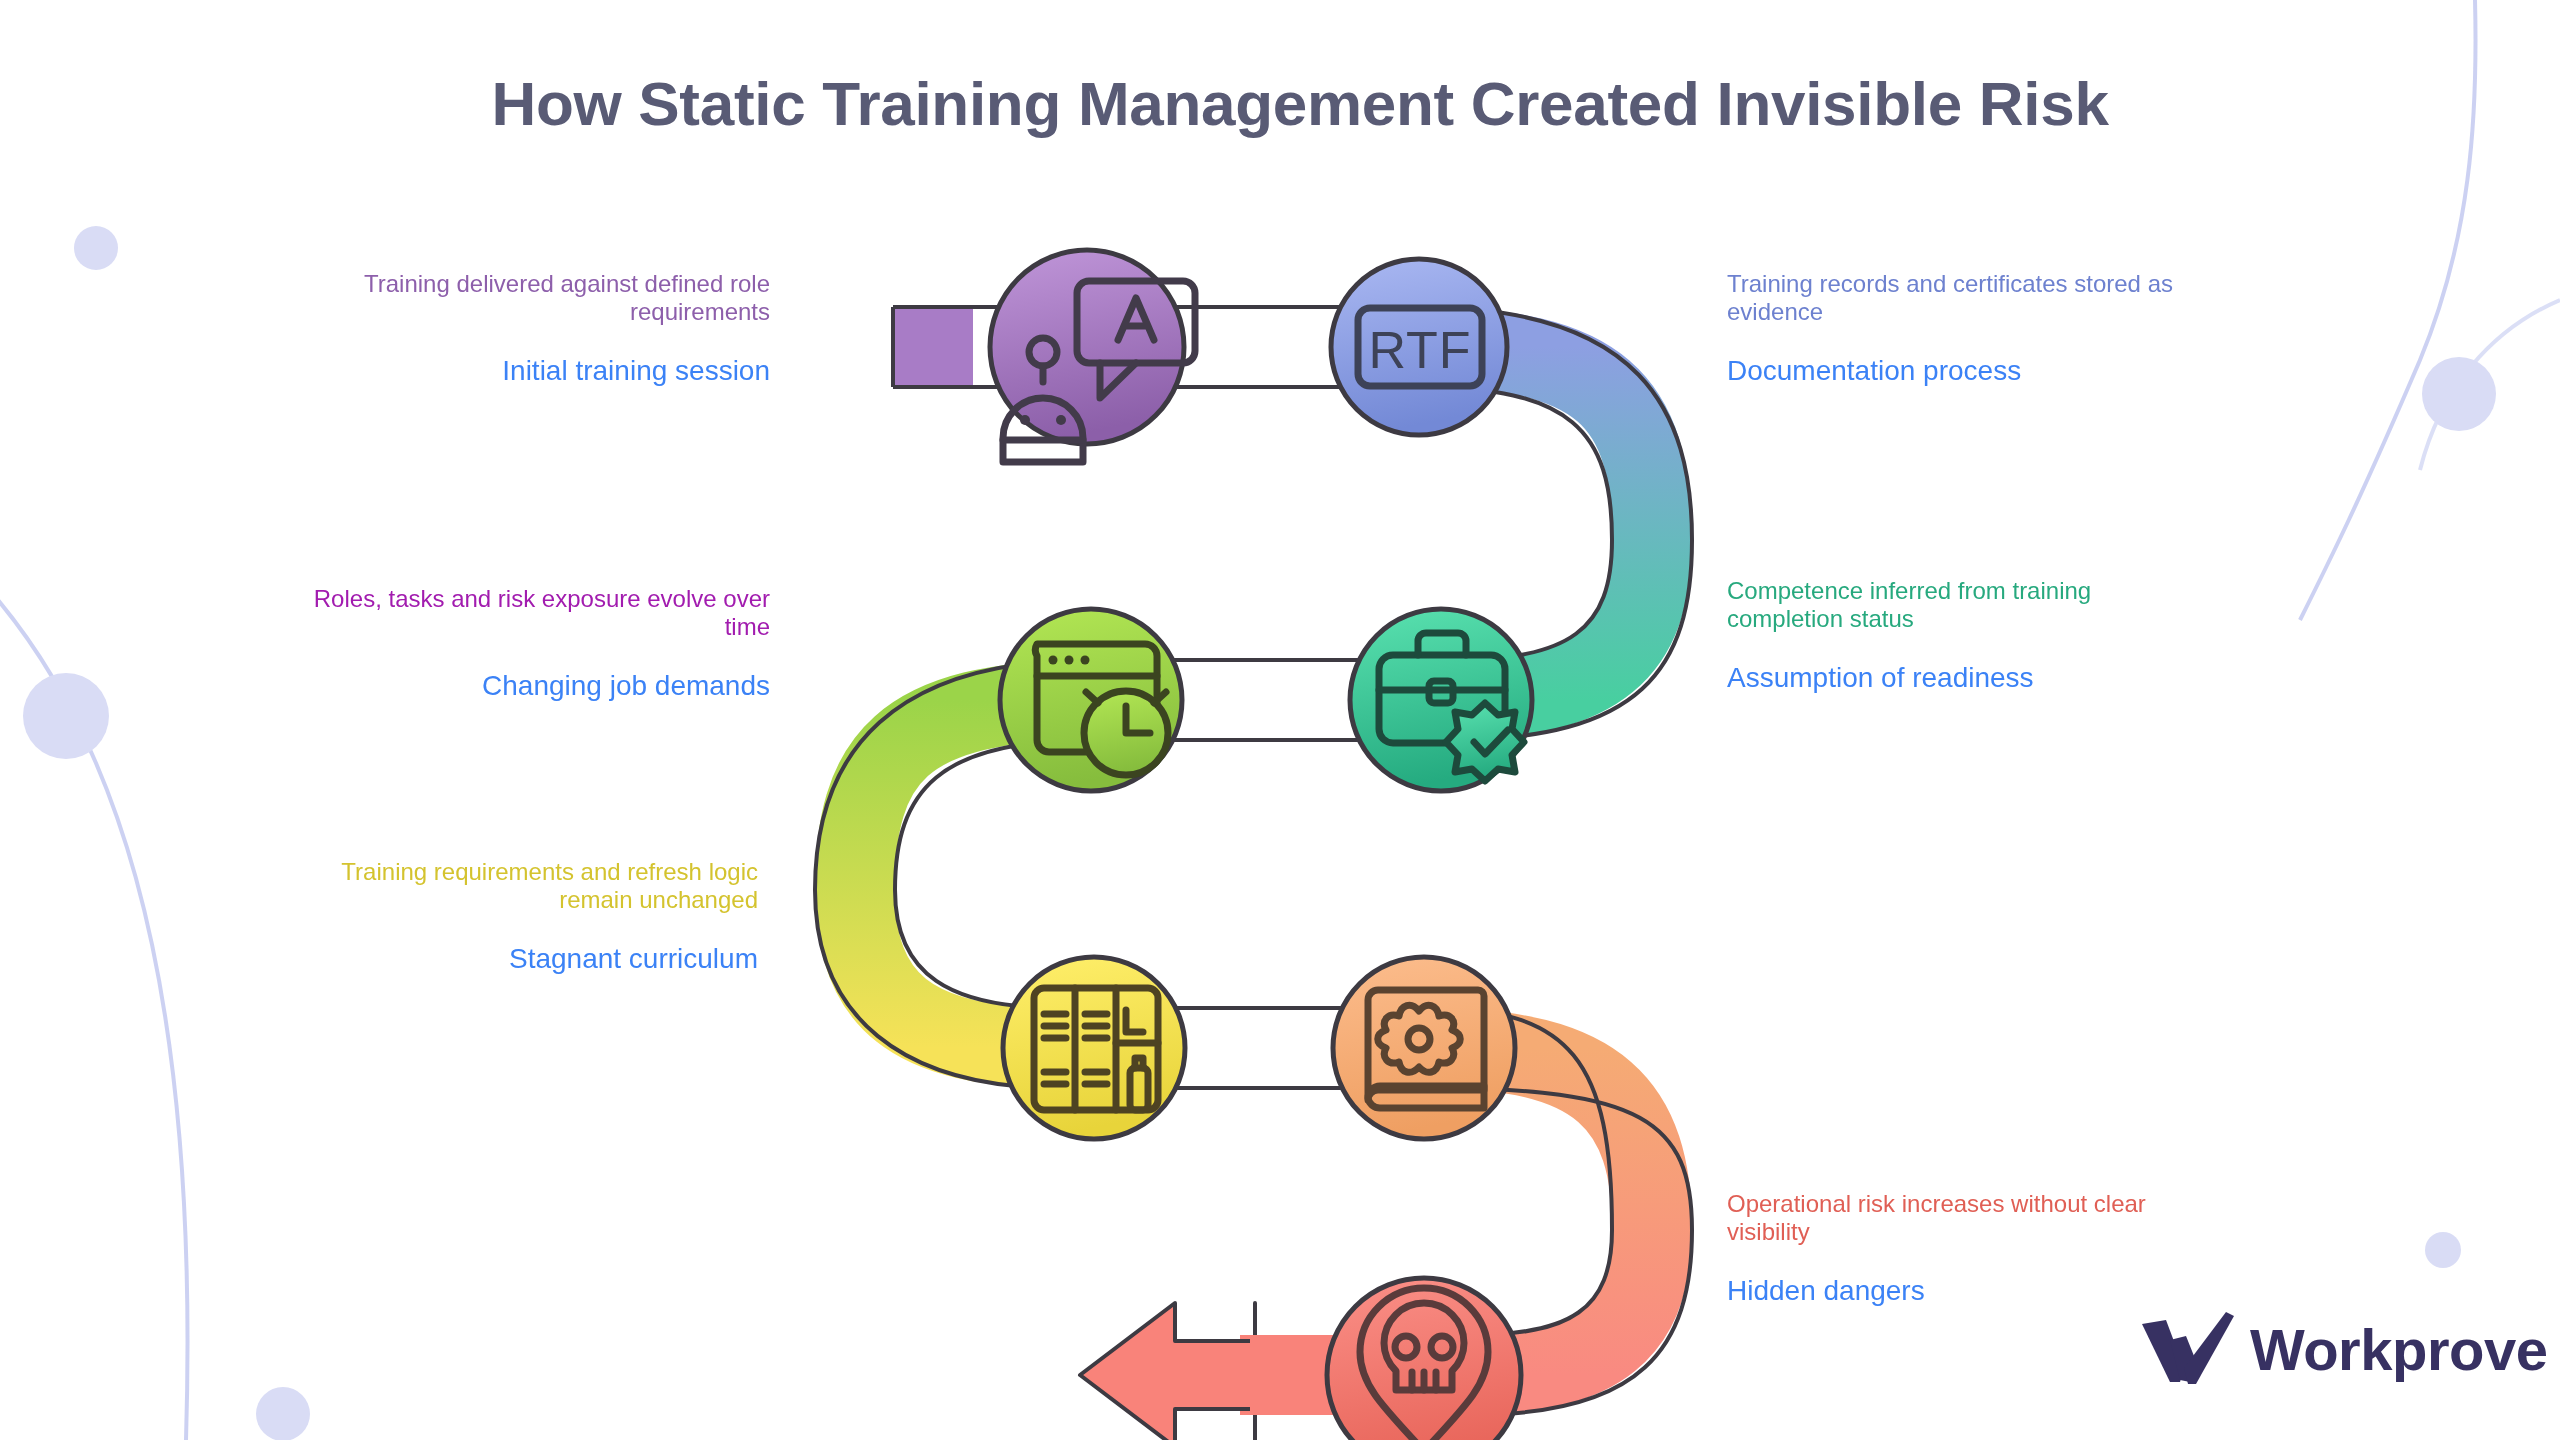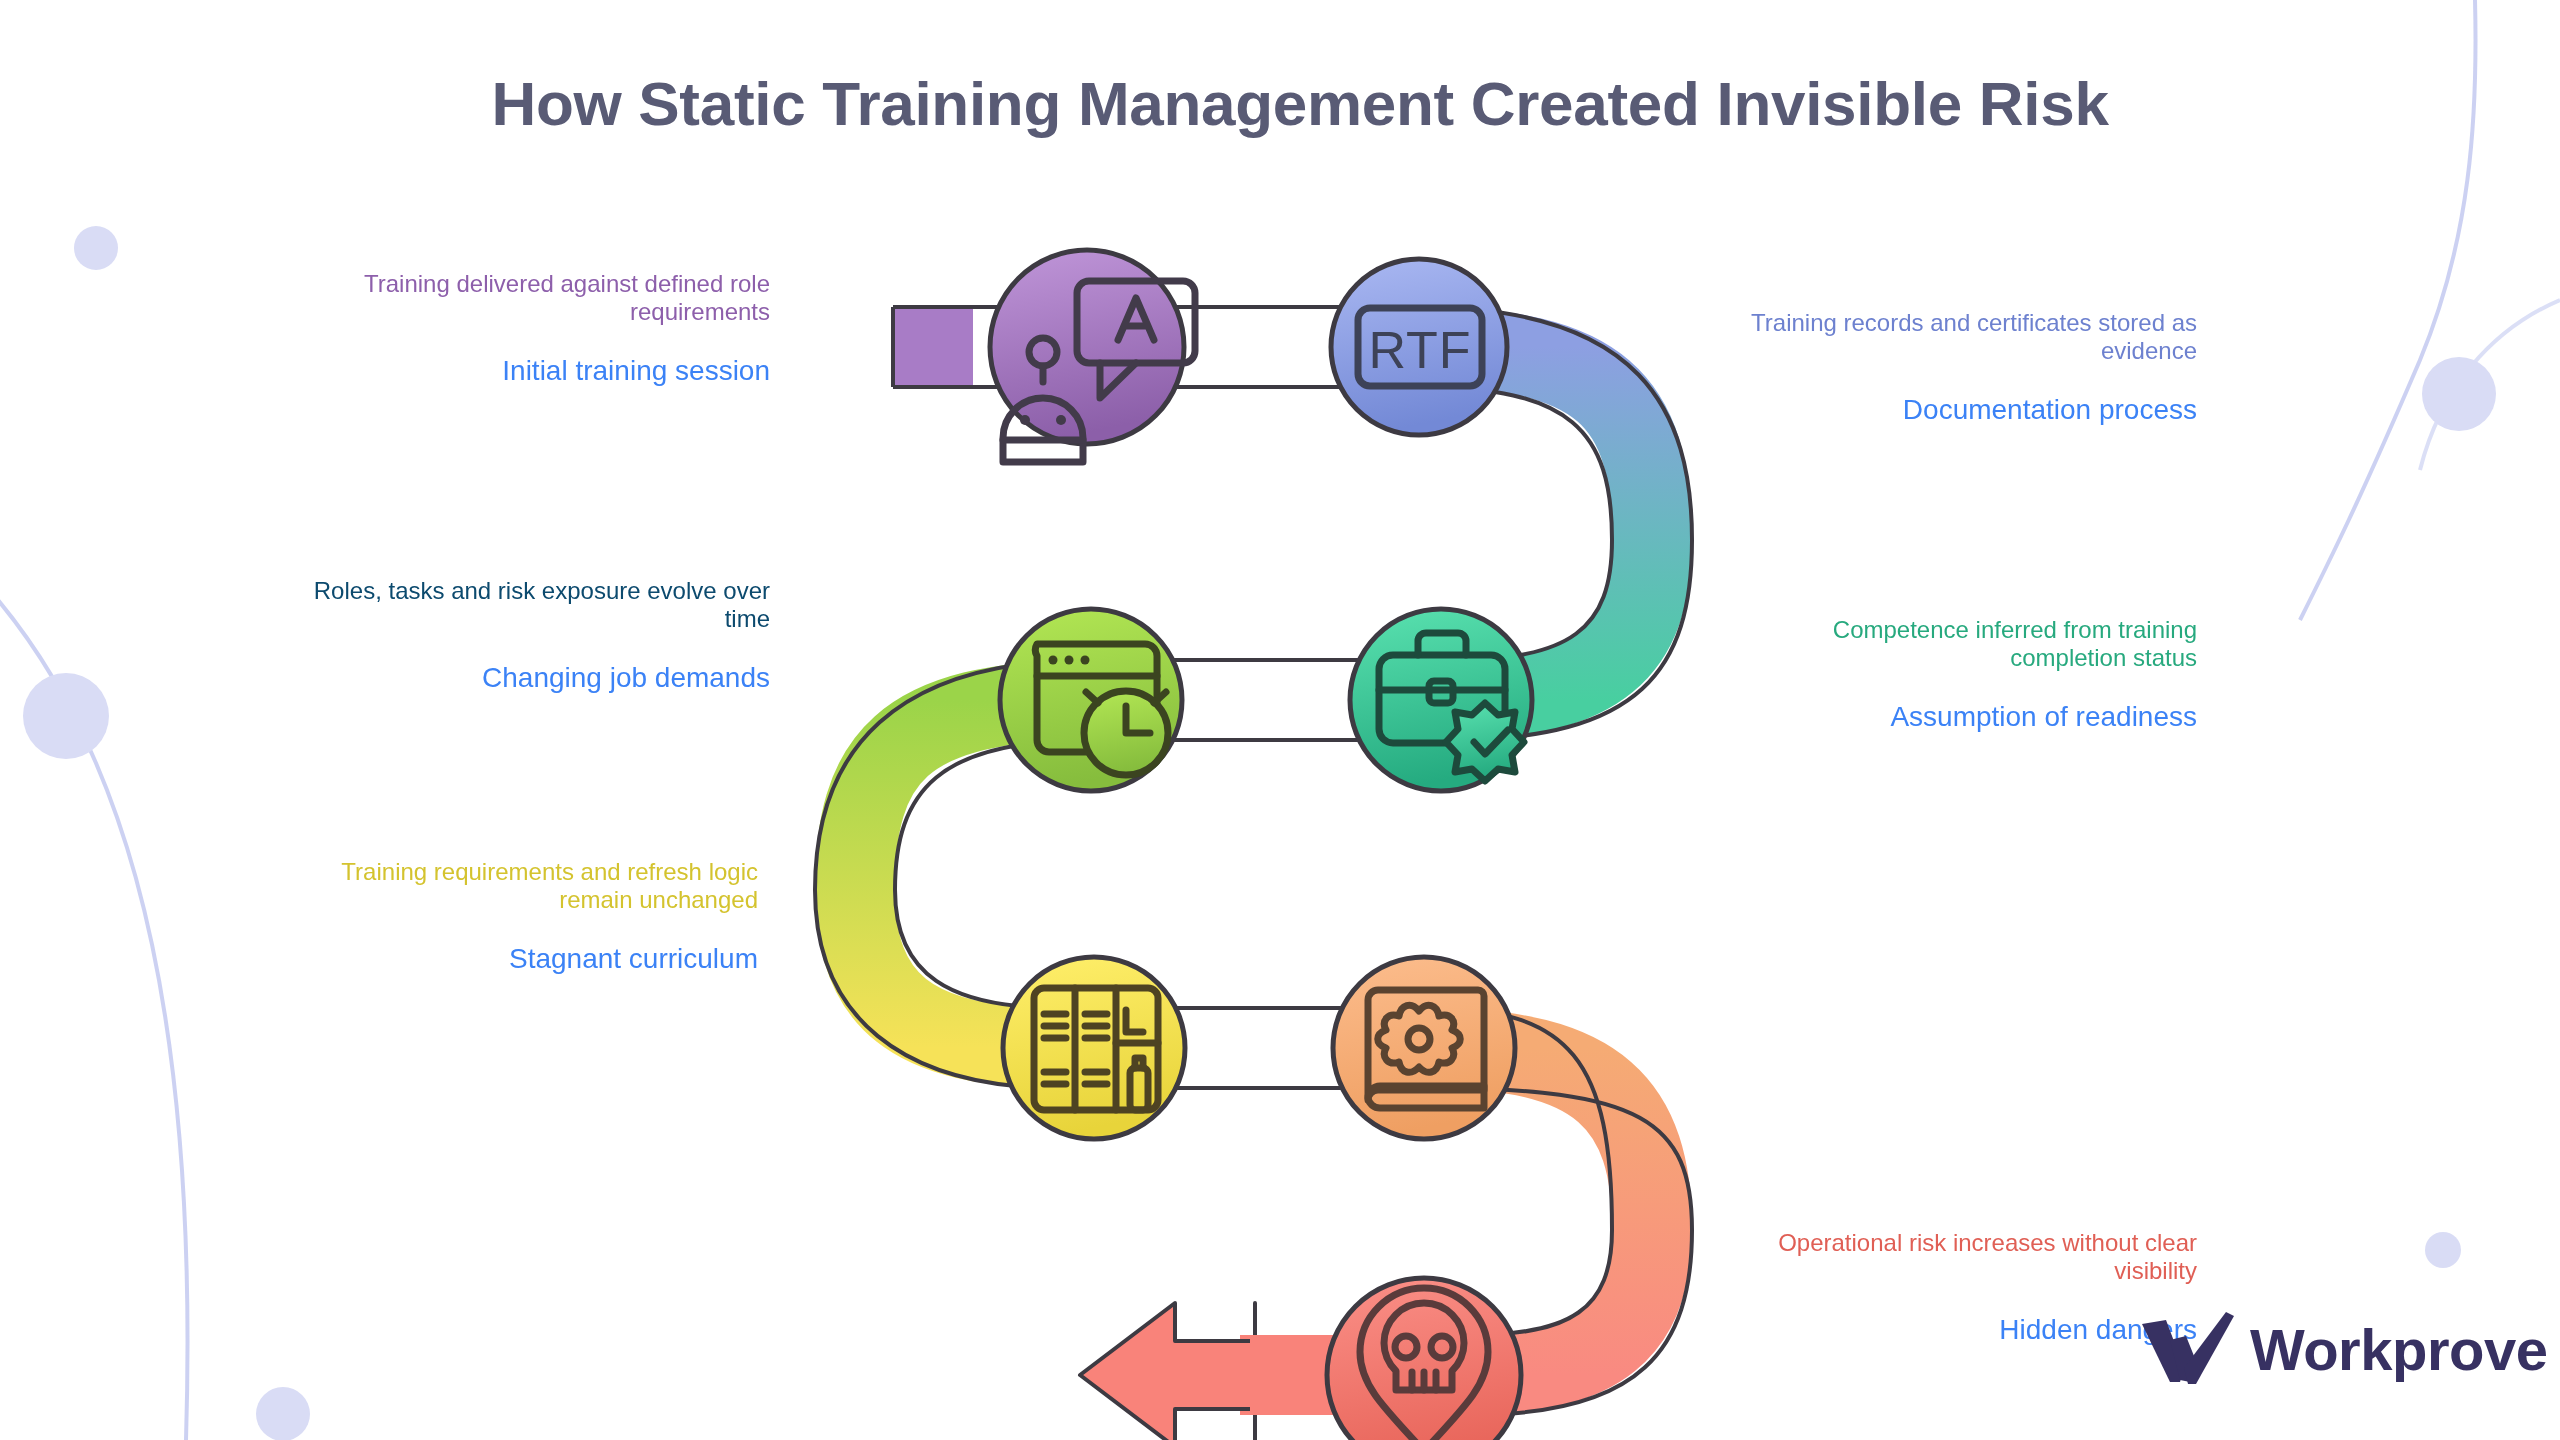--- a/index.html
+++ b/index.html
@@ -28,21 +28,21 @@
 
   
   .tblock{position:absolute;}
   .tblock .head{
     font-size:24px;line-height:1.18;font-weight:normal;
   }
   .tblock .sub{
     font-size:28px;line-height:1.25;color:#3b82f6;margin-top:26px;
   }
   .left-block{text-align:right;}
-  .right-block{text-align:right;margin-top:39px;}
+  .right-block{text-align:left;}
 
   
   .logo{
     position:absolute;left:2140px;top:1310px;
     display:flex;align-items:center;gap:14px;
   }
   .logo .word{
     font-size:58px;font-weight:bold;color:#373162;letter-spacing:-0.5px;text-align:right;
   }
 </style>
@@ -267,21 +267,21 @@
     <div class="head" style="color:#8d5fab;">Training delivered against defined role requirements</div>
     <div class="sub">Initial training session</div>
   </div>
 
   <div class="tblock right-block" style="left:1727px;top:270px;width:470px;">
     <div class="head" style="color:#6d81cf;">Training records and certificates stored as evidence</div>
     <div class="sub">Documentation process</div>
   </div>
 
   <div class="tblock left-block" style="left:300px;top:577px;width:470px;">
-    <div class="head" style="color:#0c4a6e;">Roles, tasks and risk exposure evolve over time</div>
+    <div class="head" style="color:#a21caf;margin-top:8px;">Roles, tasks and risk exposure evolve over time</div>
     <div class="sub">Changing job demands</div>
   </div>
 
   <div class="tblock right-block" style="left:1727px;top:577px;width:470px;">
     <div class="head" style="color:#27a97e;">Competence inferred from training completion status</div>
     <div class="sub">Assumption of readiness</div>
   </div>
 
   <div class="tblock left-block" style="left:288px;top:858px;width:470px;">
     <div class="head" style="color:#d4c32e;">Training requirements and refresh logic remain unchanged</div>

